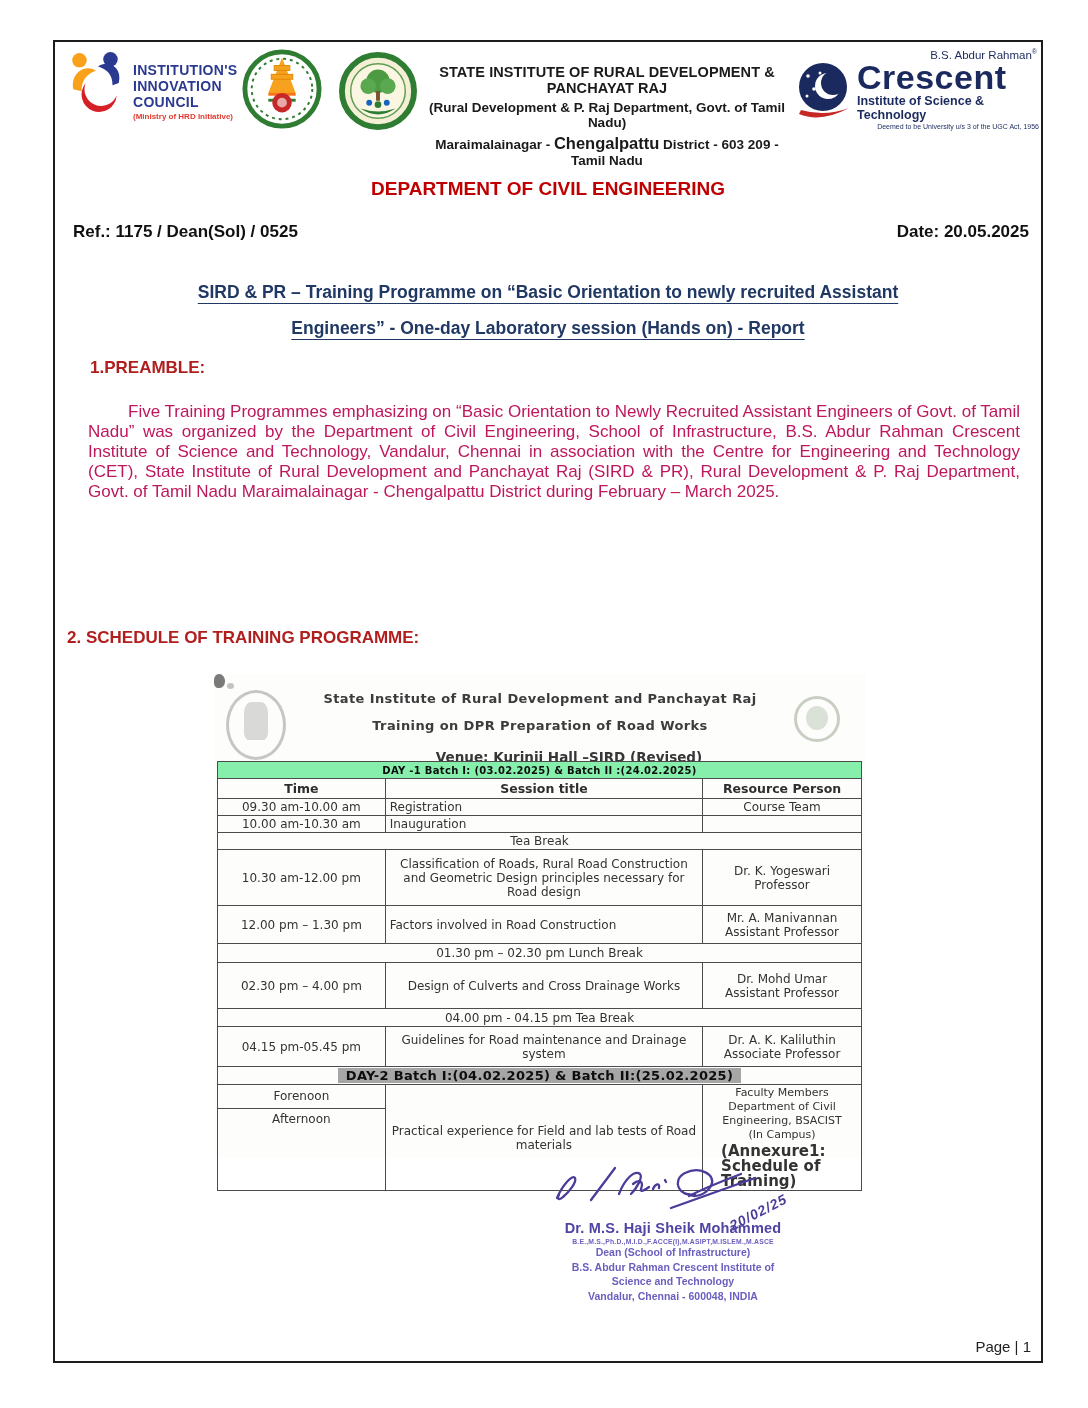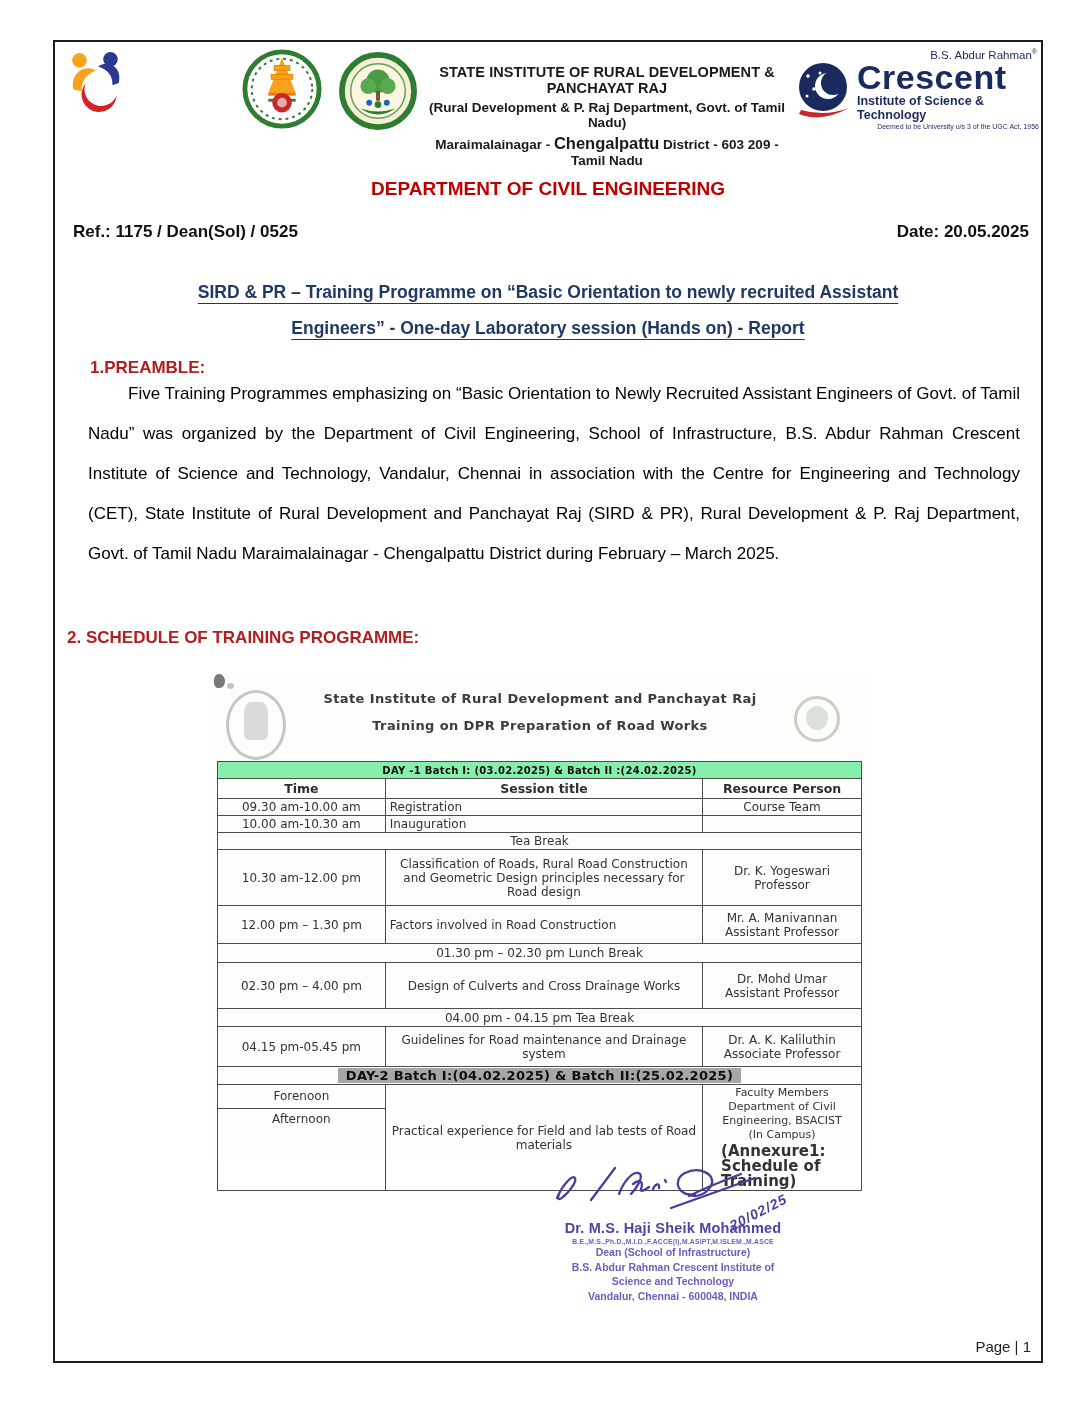--- a/index.html
+++ b/index.html
@@ -37,21 +37,21 @@
   .refrow { position:absolute; left:18px; right:12px; top:180px; display:flex; justify-content:space-between; font-weight:bold; font-size:17px; color:#111; }
 
   .rtitle { position:absolute; left:0; width:100%; text-align:center; font-weight:bold; font-size:17.5px; color:#203864; text-decoration:underline; text-underline-offset:5px; }
   .rtitle.l1 { top:240px; }
   .rtitle.l2 { top:276px; }
 
   .sec-head { position:absolute; font-weight:bold; font-size:17px; color:#b01e1e; }
   .preamble-head { left:35px; top:316px; }
   .schedule-head { left:12px; top:586px; }
 
-  .preamble-p { position:absolute; left:33px; top:332px; width:932px; font-size:17px; line-height:40px; text-align:justify; text-indent:40px; color:#000000; }
+  .preamble-p { position:absolute; left:33px; top:360px; width:932px; font-size:17px; line-height:20px; text-align:justify; text-indent:40px; color:#be185d; }
 
   
   .scan { position:absolute; left:159px; top:632px; width:652px; height:484px; background:#fdfdfc; font-family:"DejaVu Sans", sans-serif; color:#333; filter:blur(.25px); }
   .smudge1 { position:absolute; left:0; top:0; width:11px; height:14px; background:#4e4e4e; border-radius:45% 55% 50% 40%; opacity:.75; }
   .smudge2 { position:absolute; left:13px; top:9px; width:7px; height:6px; background:#8a8a8a; border-radius:50%; opacity:.5; }
   .ghost-left { position:absolute; left:12px; top:16px; width:60px; height:70px; opacity:.55; }
   .ghost-left .ring { position:absolute; inset:0; border:3px solid #9a9a9a; border-radius:50%; }
   .ghost-left .blob { position:absolute; left:18px; top:12px; width:24px; height:38px; background:#8f8f8f; opacity:.6; border-radius:30% 30% 20% 20%; }
   .ghost-right { position:absolute; right:26px; top:22px; width:46px; height:46px; opacity:.5; }
   .ghost-right .ring { position:absolute; inset:0; border:3px solid #96a08c; border-radius:50%; }
@@ -96,20 +96,26 @@
     <div class="iic">
       <span>
         <svg width="62" height="62" viewBox="0 0 60 60">
           <circle cx="14" cy="10" r="7" fill="#f9a11b"></circle>
           <circle cx="44" cy="9" r="7" fill="#2b3990"></circle>
           <path d="M8,38 C5,22 20,13 30,20 C21,23 16,29 16,40 Z" fill="#f9a11b"></path>
           <path d="M52,32 C56,16 41,9 32,16 C41,19 46,24 46,34 Z" fill="#2b3990"></path>
           <path d="M20,32 A17,17 0 1 0 50,44 A13,13 0 1 1 20,32 Z" fill="#d62027"></path>
         </svg>
       </span>
+      <span class="iic-text">
+        <div class="iic-line">INSTITUTION'S</div>
+        <div class="iic-line">INNOVATION</div>
+        <div class="iic-line">COUNCIL</div>
+        <div class="iic-sub">(Ministry of HRD Initiative)</div>
+      </span>
     </div>
 
     <span class="tn-emblem">
       <svg width="82" height="82" viewBox="0 0 84 84">
         <circle cx="42" cy="42" r="38" fill="#ffffff" stroke="#2e7d32" stroke-width="5"></circle>
         <circle cx="42" cy="42" r="31" fill="none" stroke="#2e7d32" stroke-width="2" stroke-dasharray="3 4"></circle>
         <path d="M42,10 L56,46 L28,46 Z" fill="#f6a21e"></path>
         <rect x="34" y="18" width="16" height="5" fill="#f6a21e" stroke="#e08a00" stroke-width="1"></rect>
         <rect x="31" y="27" width="22" height="5" fill="#f6a21e" stroke="#e08a00" stroke-width="1"></rect>
         <rect x="28" y="46" width="28" height="3" fill="#f97316"></rect>
@@ -188,20 +194,21 @@
         <div class="ring"></div>
         <div class="blob"></div>
       </div>
     <div class="ghost-right">
         <div class="ring"></div>
         <div class="blob"></div>
       </div>
 
     <div class="scan-title t1">State Institute of Rural Development and Panchayat Raj</div>
     <div class="scan-title t2">Training on DPR Preparation of Road Works</div>
+    <div class="scan-venue">Venue: Kurinji Hall –SIRD (Revised)</div>
 
     <table class="sched">
       <tbody>
           <tr style="height:17px;">
             <td colspan="3" class="band">DAY -1 Batch I: (03.02.2025) &amp; Batch II :(24.02.2025)</td>
           </tr>
       <tr style="height:20px;">
         <th class="colh">Time</th>
         <th class="colh">Session title</th>
         <th class="colh">Resource Person</th>

